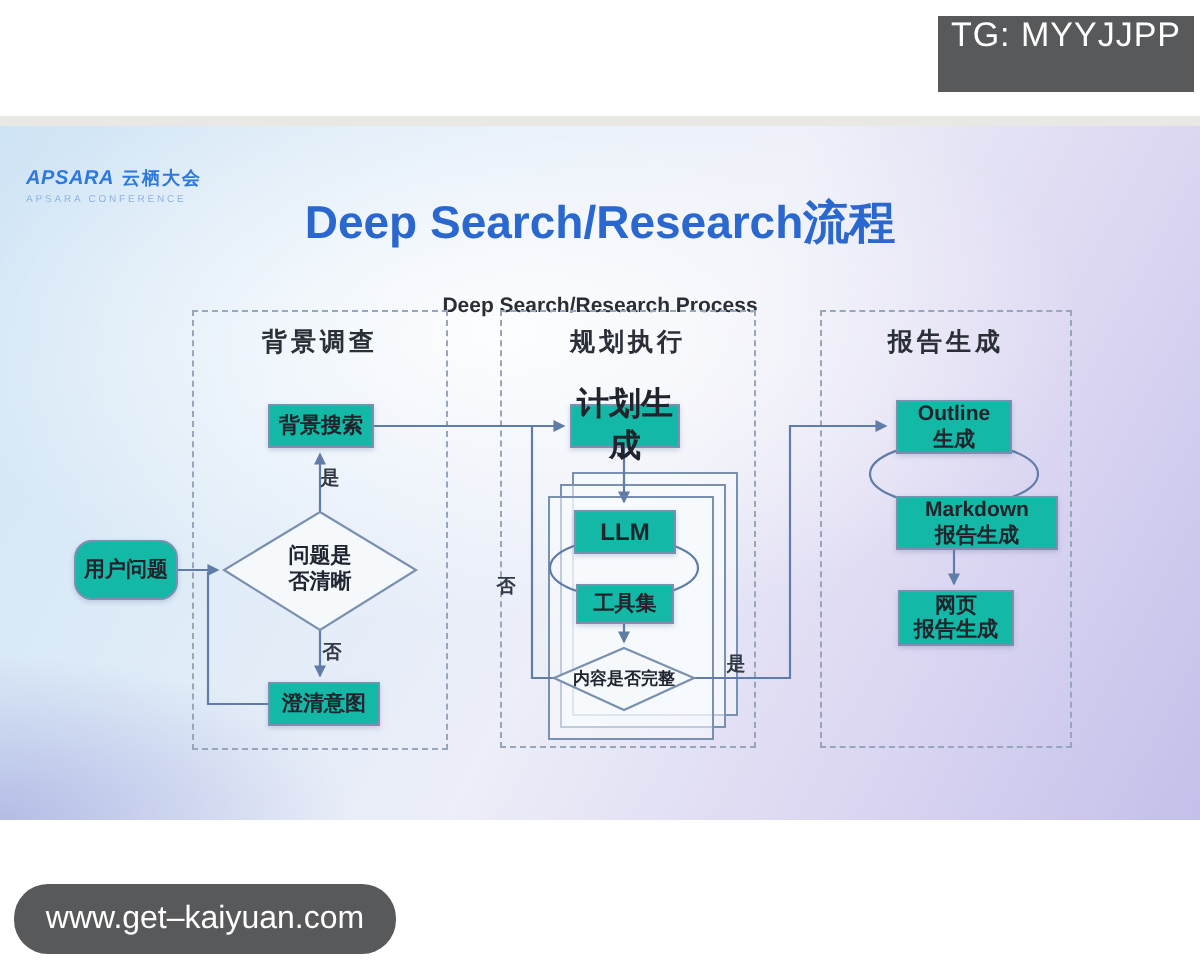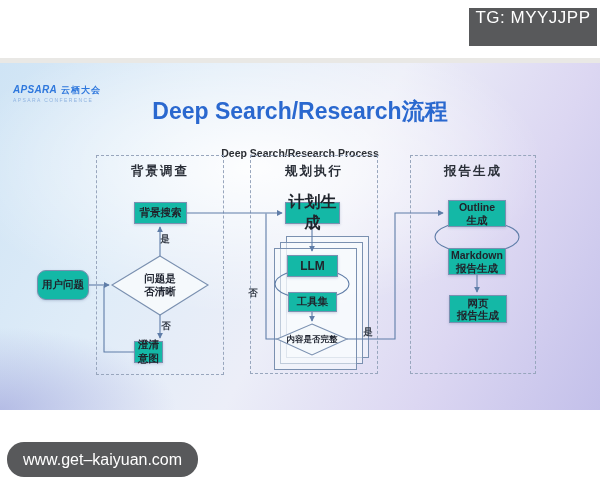--- a/index.html
+++ b/index.html
@@ -60,26 +60,26 @@
   .edge{stroke:var(--line);stroke-width:1.1;fill:none;}
   .loop{stroke:var(--line);stroke-width:1.1;fill:none;}
   .diamond{fill:#f5f9fc;stroke:var(--node-border);stroke-width:1.1;}
 
   
   .node{position:absolute;border:1px solid var(--node-border);background:#14b8a6;
     box-shadow:0 1px 2.5px rgba(100,120,160,.3);display:flex;flex-direction:column;
     align-items:center;justify-content:center;color:#20242c;font-weight:600;text-align:center;}
   .n-user{left:37px;top:270px;width:52px;height:30px;font-size:10.5px;border-radius:9px;}
   .n-bgsearch{left:134px;top:202px;width:53px;height:22px;font-size:10.5px;}
-  .n-clarify{left:134px;top:341px;width:29px;height:22px;font-size:10.5px;}
+  .n-clarify{left:134px;top:341px;width:56px;height:22px;font-size:10.5px;}
   .n-plan{left:285px;top:202px;width:55px;height:22px;font-size:16px;}
   .n-llm{left:287px;top:255px;width:51px;height:22px;font-size:12px;}
   .n-tools{left:288px;top:292px;width:49px;height:20px;font-size:10.5px;}
   .n-outline{left:448px;top:200px;width:58px;height:27px;font-size:10.5px;line-height:12.5px;}
-  .n-markdown{left:448px;top:248px;width:58px;height:27px;font-size:10.5px;line-height:12.5px;}
+  .n-markdown{left:448px;top:248px;width:81px;height:27px;font-size:10.5px;line-height:12.5px;}
   .n-web{left:449px;top:295px;width:58px;height:28px;font-size:10.5px;line-height:12.5px;}
 
   .dtext{position:absolute;text-align:center;font-weight:600;color:#1f2430;}
   .d1text{left:118px;top:272px;width:84px;font-size:10.5px;line-height:13px;}
   .d2text{left:279px;top:334px;width:66px;font-size:8.5px;line-height:10px;}
 
   .edge-label{position:absolute;width:16px;text-align:center;font-size:9.5px;font-weight:600;color:#333a45;}
   .lbl-yes1{left:157px;top:233px;}
   .lbl-no1{left:158px;top:320px;}
   .lbl-no2{left:245px;top:287px;}

